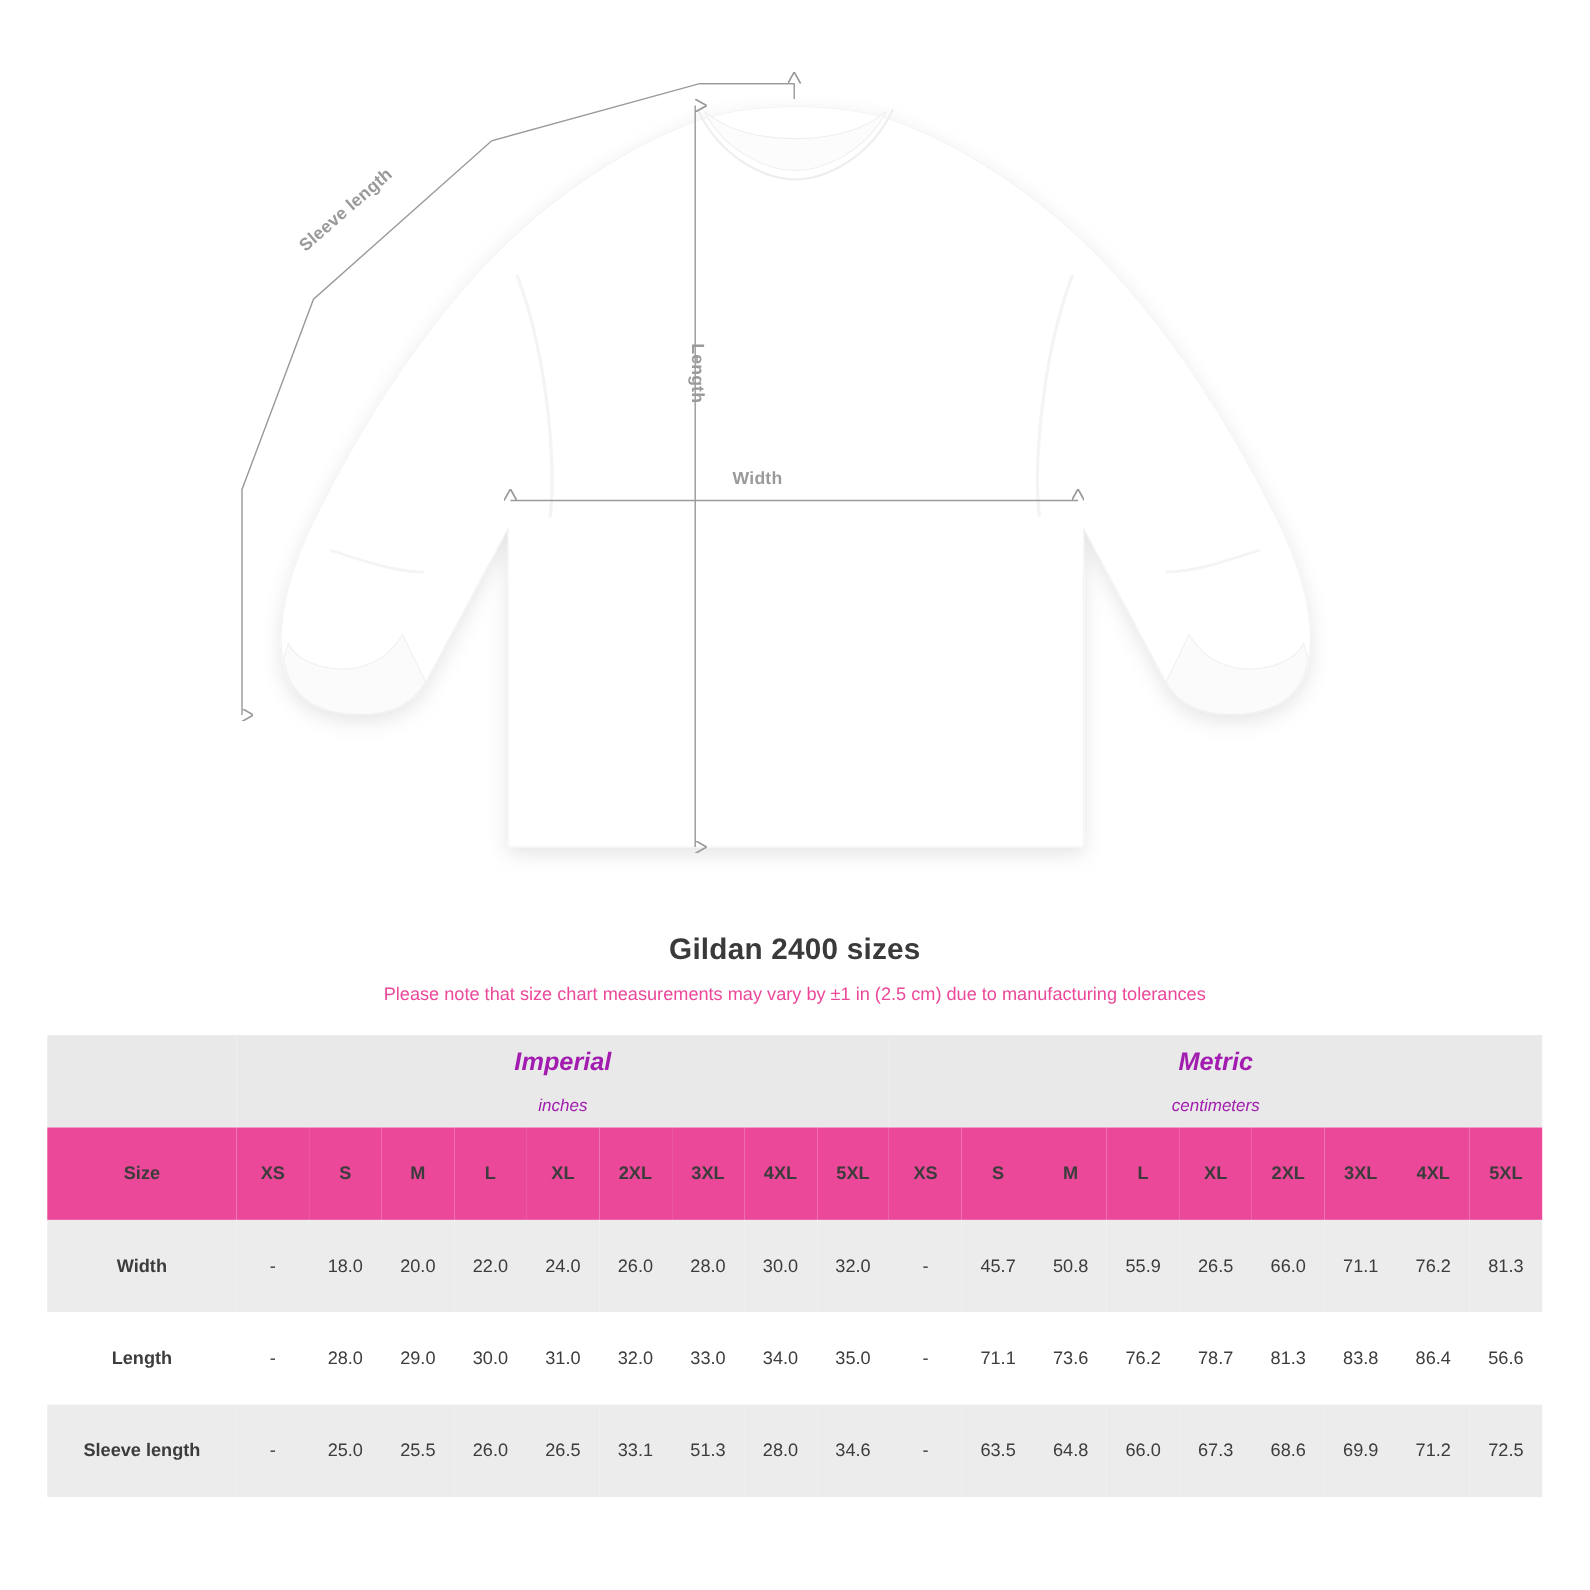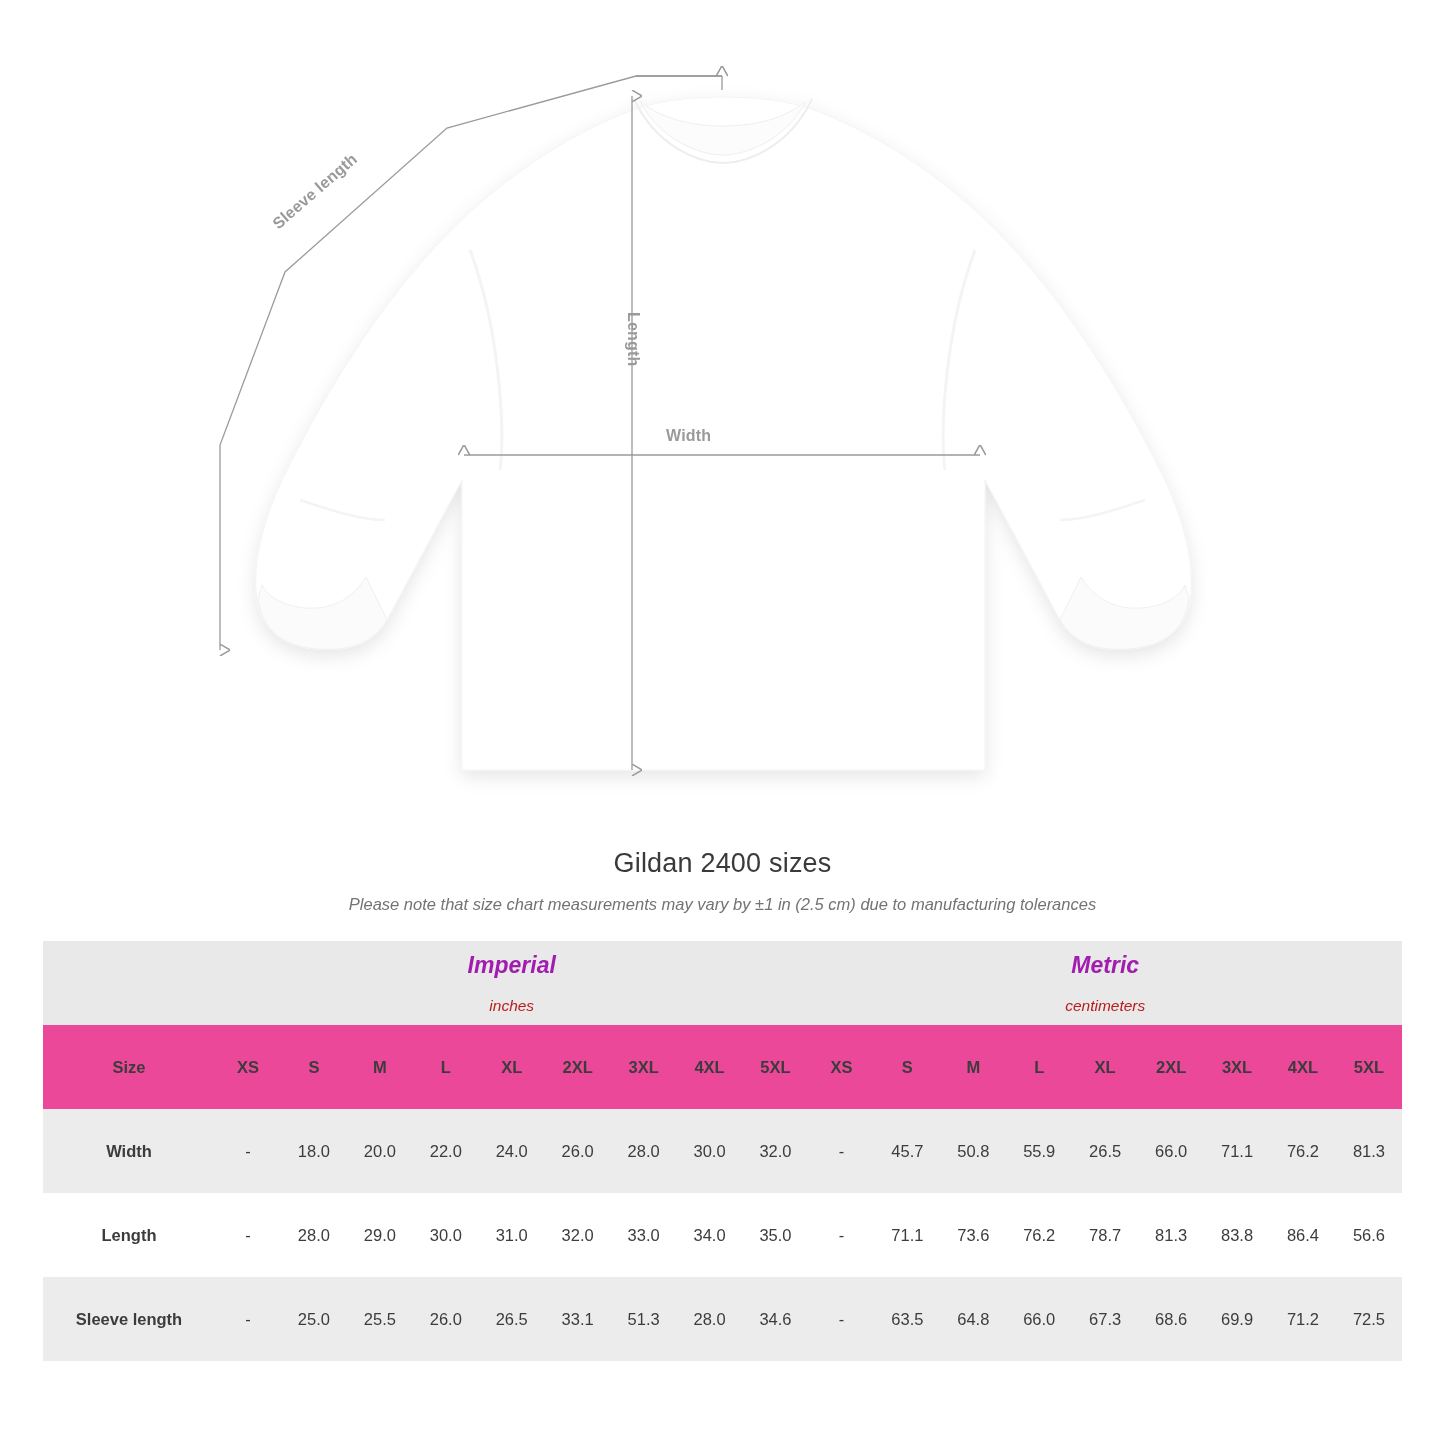--- a/index.html
+++ b/index.html
@@ -51,29 +51,28 @@
     transform-origin: left bottom;
   }
 
   
   .title-block {
     text-align: center;
     margin-top: 18px;
   }
   .chart-title {
     font-size: 27px;
-    font-weight: normal;
+    font-weight: bold;
     color: #3a3a3a;
     margin: 0;
     letter-spacing: 0.2px;
   }
   .chart-note {
     font-size: 16.5px;
-    font-style: italic;
-    color: #737373;
+    color: #ec4899;
     margin-top: 16px;
   }
 
   
   .table-wrap {
     margin: 27px 43px 0 43px;
     width: 1359px;
   }
   table.size-table {
     border-collapse: collapse;
@@ -97,21 +96,21 @@
   .unit-title {
     font-size: 23px;
     font-weight: bold;
     font-style: italic;
     color: #a21caf;
     line-height: 1.25;
   }
   .unit-sub {
     font-size: 15.5px;
     font-style: italic;
-    color: #b91c1c;
+    color: #a21caf;
     margin-top: 17px;
   }
   .hdr-row td {
     background: #ec4899;
     font-weight: bold;
     font-size: 16.5px;
     color: #3c3c3c;
     height: 86px;
   }
   .hdr-row td.rowlabel,

